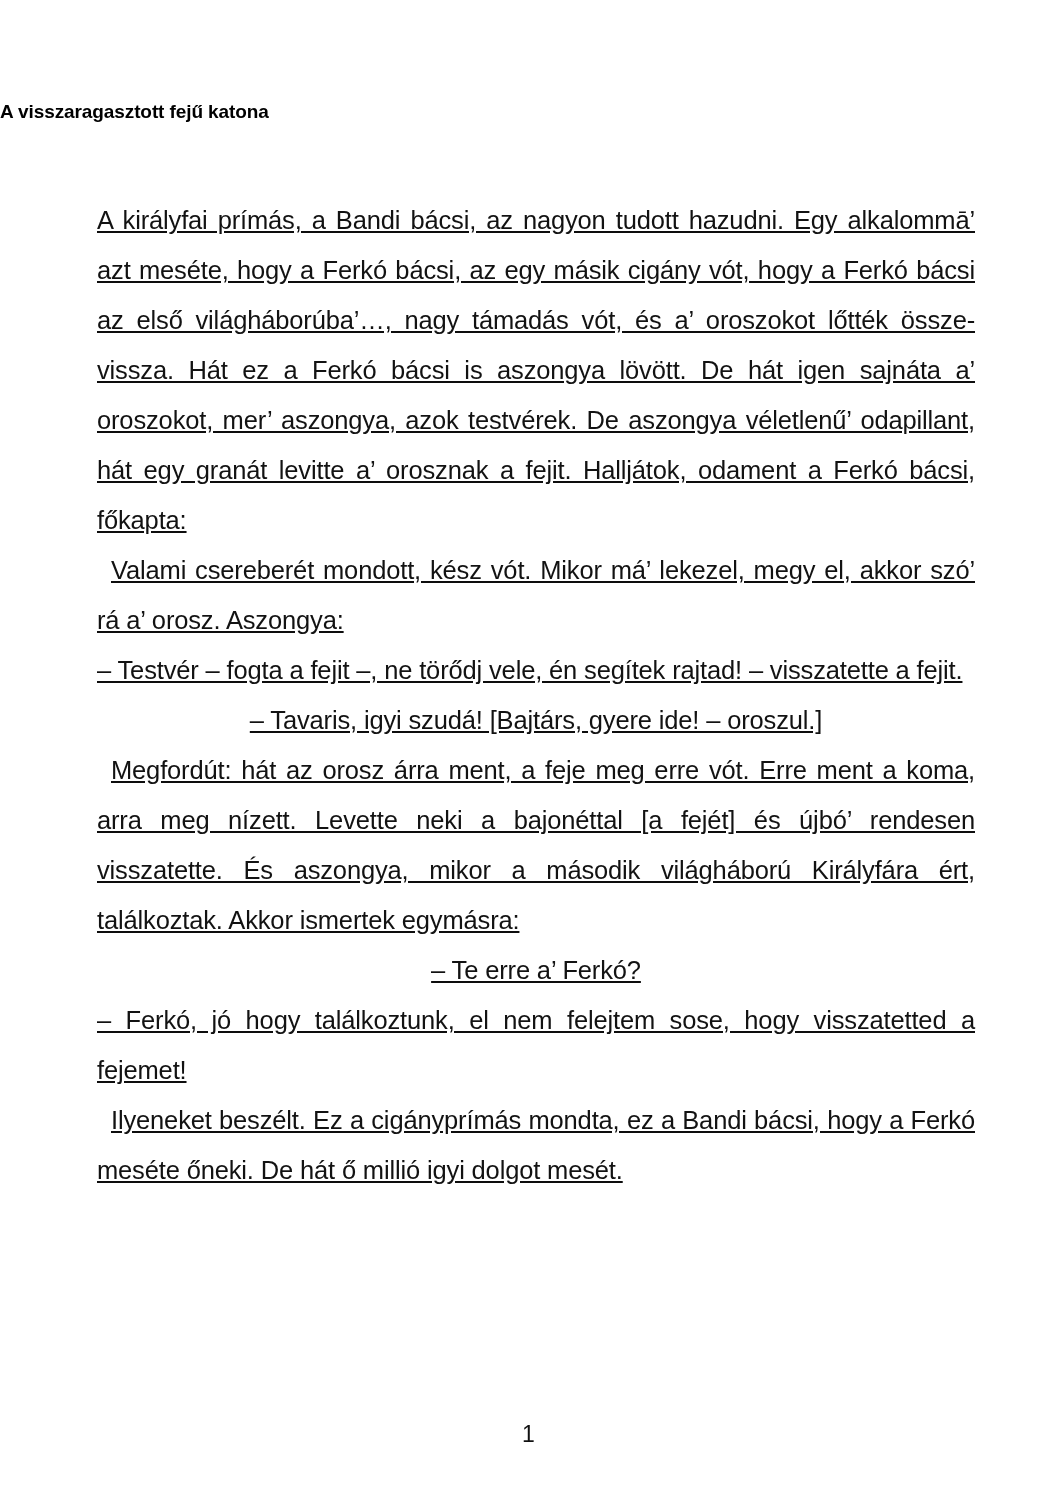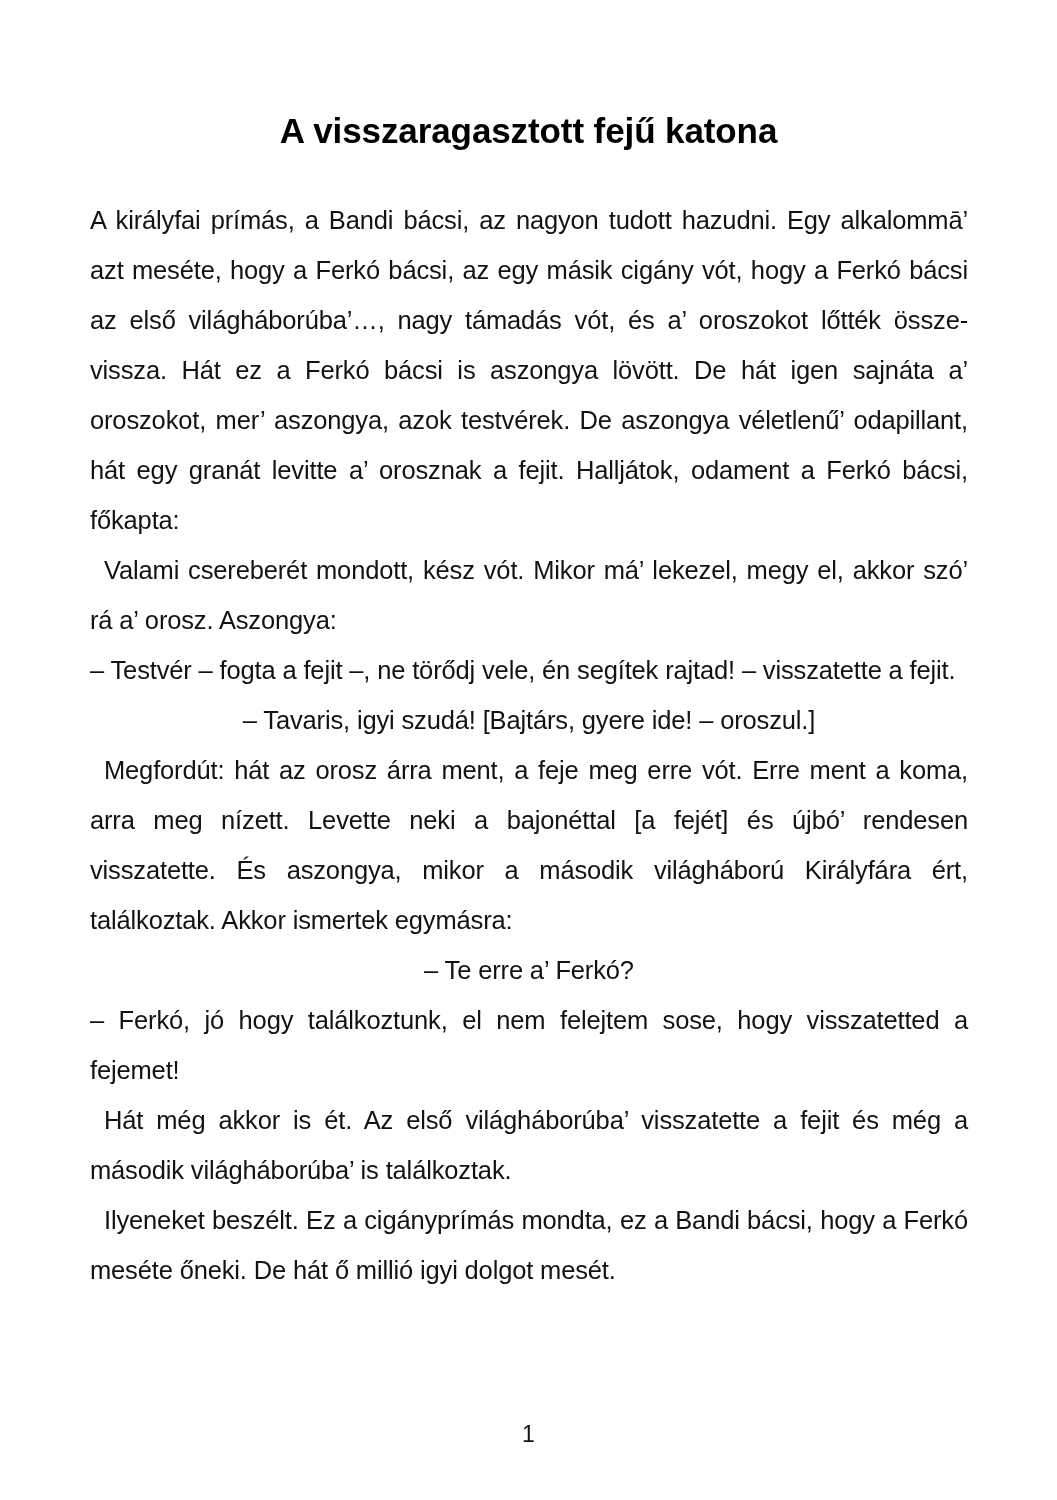--- a/index.html
+++ b/index.html
@@ -19,32 +19,33 @@
     font-family: "Liberation Sans", "DejaVu Sans", sans-serif;
     color: #0d0d0d;
     overflow: hidden;
   }
 
   .doc-title {
     position: absolute;
     top: 88px;
     left: 0;
     width: 100%;
-    text-align: center;
-    font-size: 35px;
+    text-align: left;
+    font-size: 19px;
     font-weight: bold;
     letter-spacing: -0.1px;
     color: #000000;
   }
 
   .body-block {
     position: absolute;
     top: 195px;
-    left: 90px;
+    left: 97px;
     width: 878px;
+    text-decoration: underline;
   }
 
   .para {
     margin: 0;
     font-size: 25.5px;
     line-height: 50px;
     text-align: justify;
     text-justify: inter-word;
     letter-spacing: -0.15px;
     word-spacing: 0px;
@@ -92,21 +93,20 @@
 
     <p class="para dialog">– Tavaris, igyi szudá! [Bajtárs, gyere ide! – oroszul.]</p>
 
     <p class="para indent">Megfordút: hát az orosz árra ment, a feje meg erre vót. Erre ment a koma, arra meg nízett. Levette neki a bajonéttal [a fejét] és újbó’ rendesen visszatette. És aszongya, mikor a második világháború Királyfára ért, találkoztak. Akkor ismertek egymásra:</p>
 
     <p class="para dialog">– Te erre a’ Ferkó?</p>
 
 
     <p class="para dialog-just">– Ferkó, jó hogy találkoztunk, el nem felejtem sose, hogy visszatetted a fejemet!</p>
 
-    <p class="para indent">Hát még akkor is ét. Az első világháborúba’ visszatette a fejit és még a második világháborúba’ is találkoztak.</p>
 
     <p class="para indent">Ilyeneket beszélt. Ez a cigányprímás mondta, ez a Bandi bácsi, hogy a Ferkó meséte őneki. De hát ő millió igyi dolgot mesét.</p>
 
   </div>
 
   <div class="page-number">1</div>
 
 </div>
 
 </body></html>

